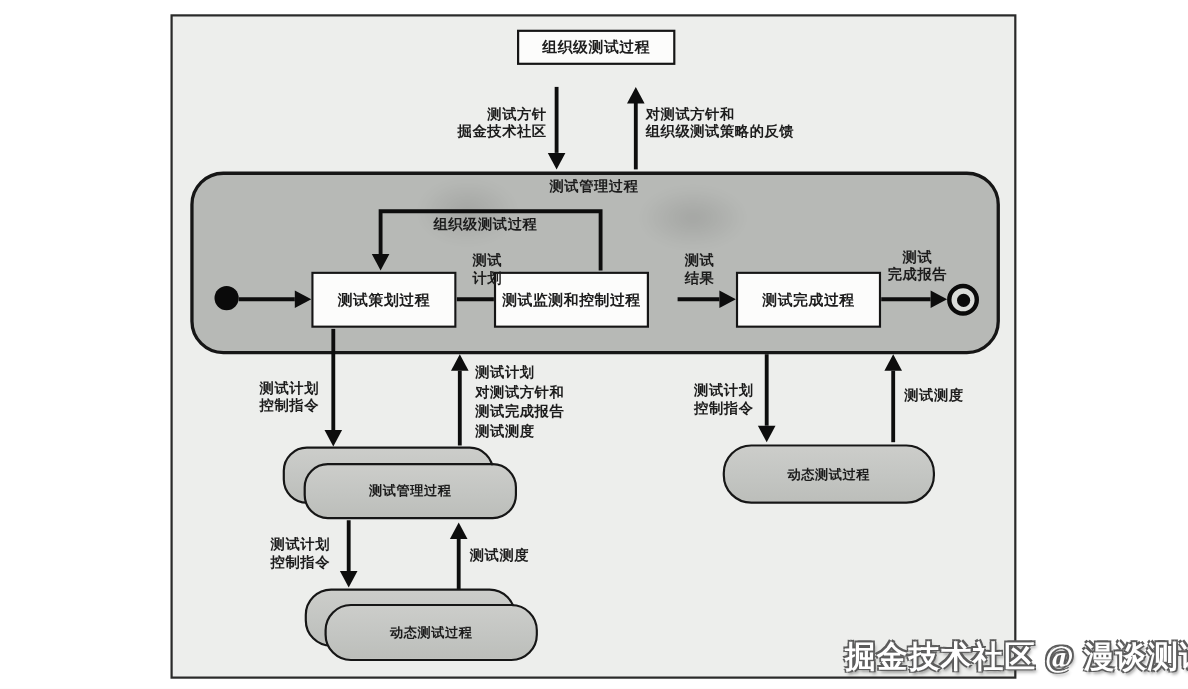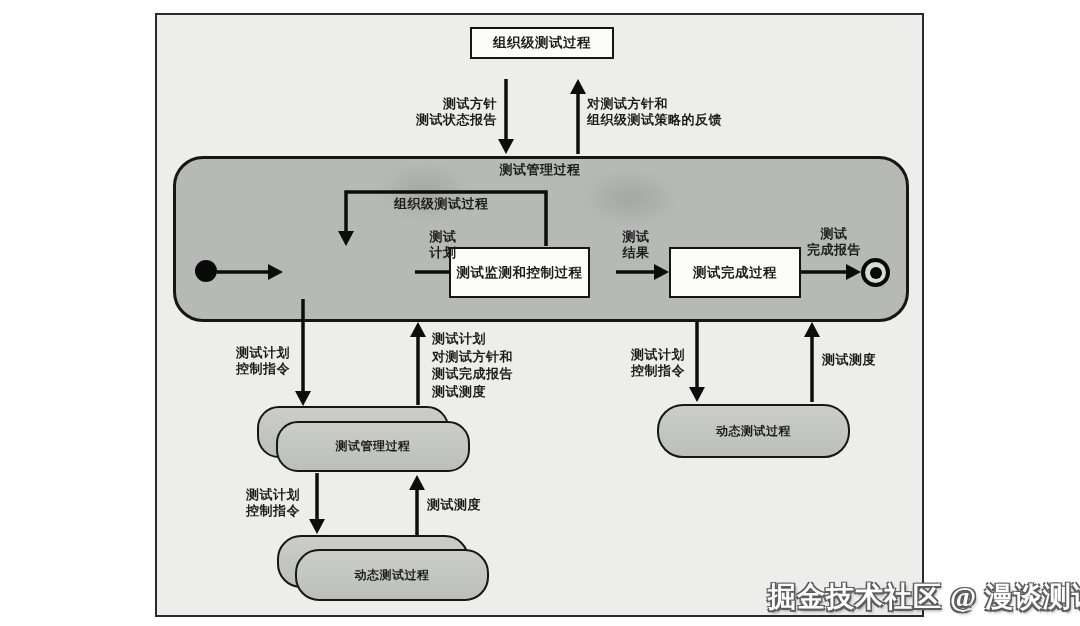--- a/index.html
+++ b/index.html
@@ -112,28 +112,29 @@
     <polygon points="689,387 705,387 697,402"></polygon>
 
     <line x1="812" y1="402" x2="812" y2="337"></line>
     <polygon points="804,337 820,337 812,322"></polygon>
   </svg>
 
   <div class="proc" style="left:470px;top:27px;width:144px;height:32px;">组织级测试过程</div>
 
   <div class="lbl right" style="left:375px;top:96px;width:122px;">
     <span class="ln">测试方针</span>
-    <span class="ln">测试状态报告</span>
+    <span class="ln">掘金技术社区</span>
   </div>
   <div class="lbl" style="left:587px;top:96px;">
     <span class="ln">对测试方针和</span>
     <span class="ln">组织级测试策略的反馈</span>
   </div>
 
   <div class="startnode"></div>
+  <div class="proc" style="left:283px;top:247px;width:132px;height:51px;">测试策划过程</div>
   <div class="proc" style="left:449px;top:247px;width:141px;height:51px;">测试监测和控制过程</div>
   <div class="proc" style="left:669px;top:247px;width:132px;height:51px;">测试完成过程</div>
   <div class="endnode">
       <div class="dot"></div>
     </div>
 
   <div class="lbl" style="left:394px;top:196px;">组织级测试过程</div>
   <div class="lbl center" style="left:417px;top:229px;width:52px;">
     <span class="ln">测试</span>
     <span class="ln">计划</span>

